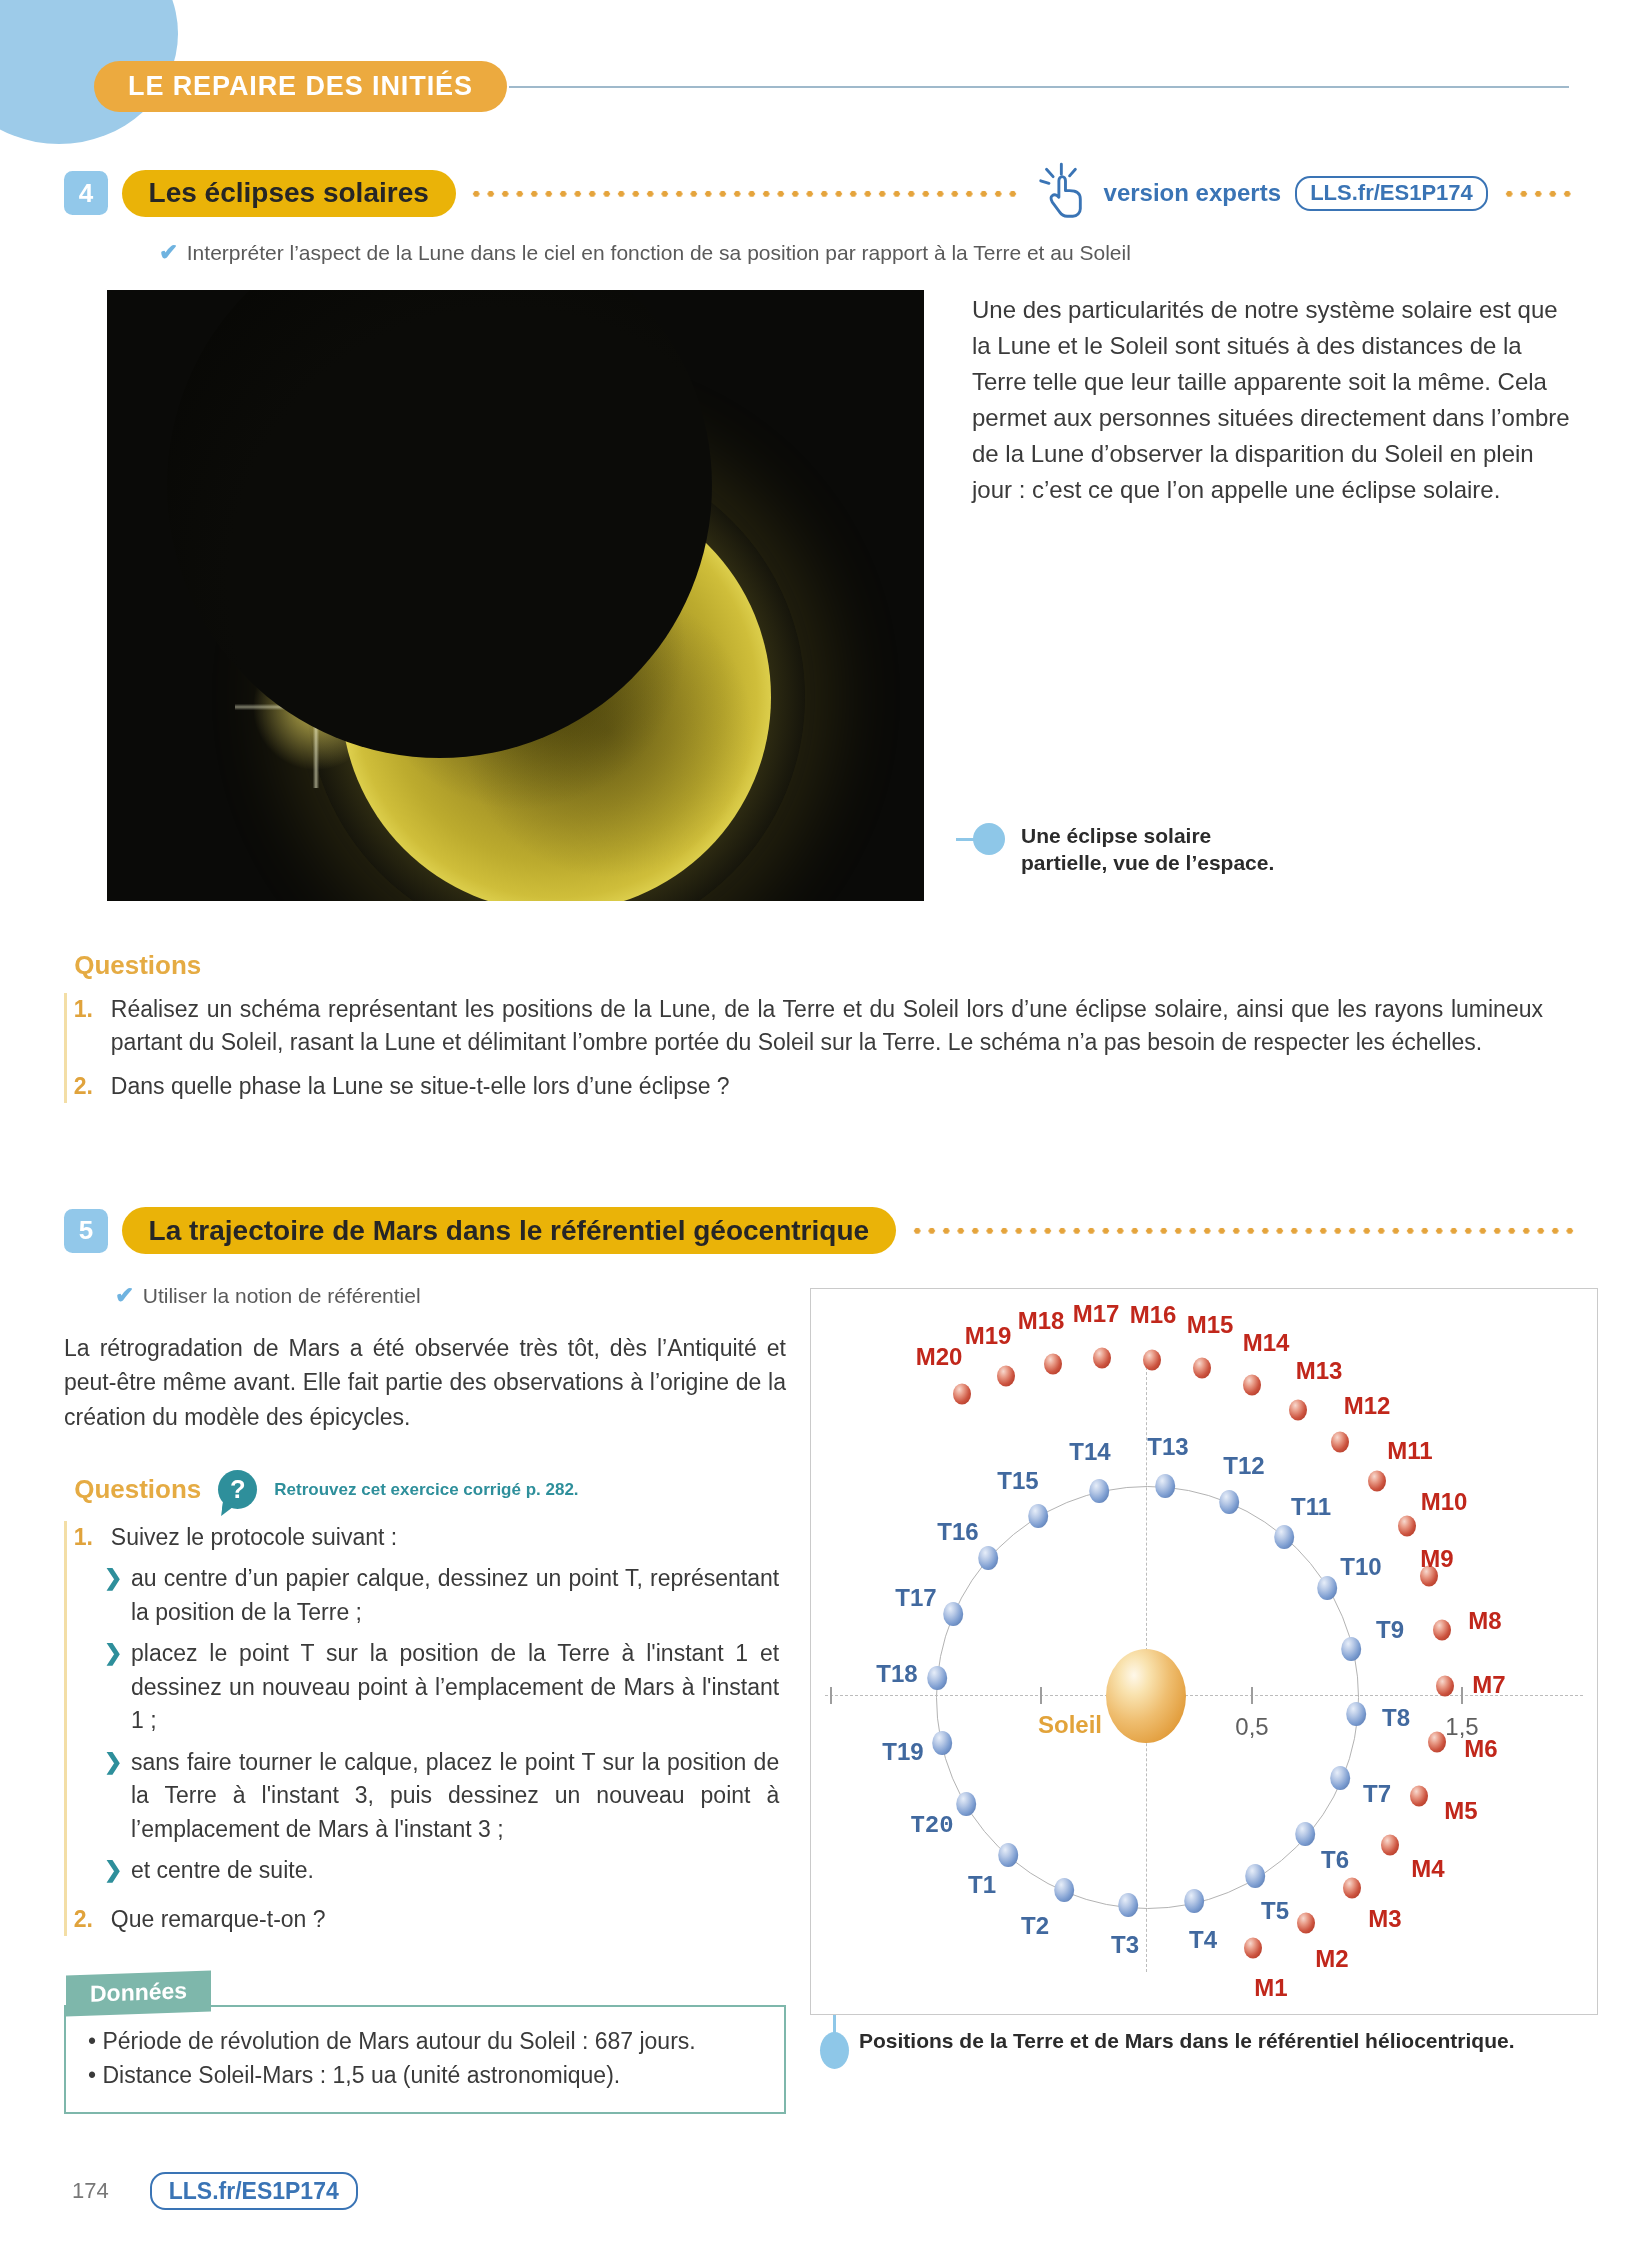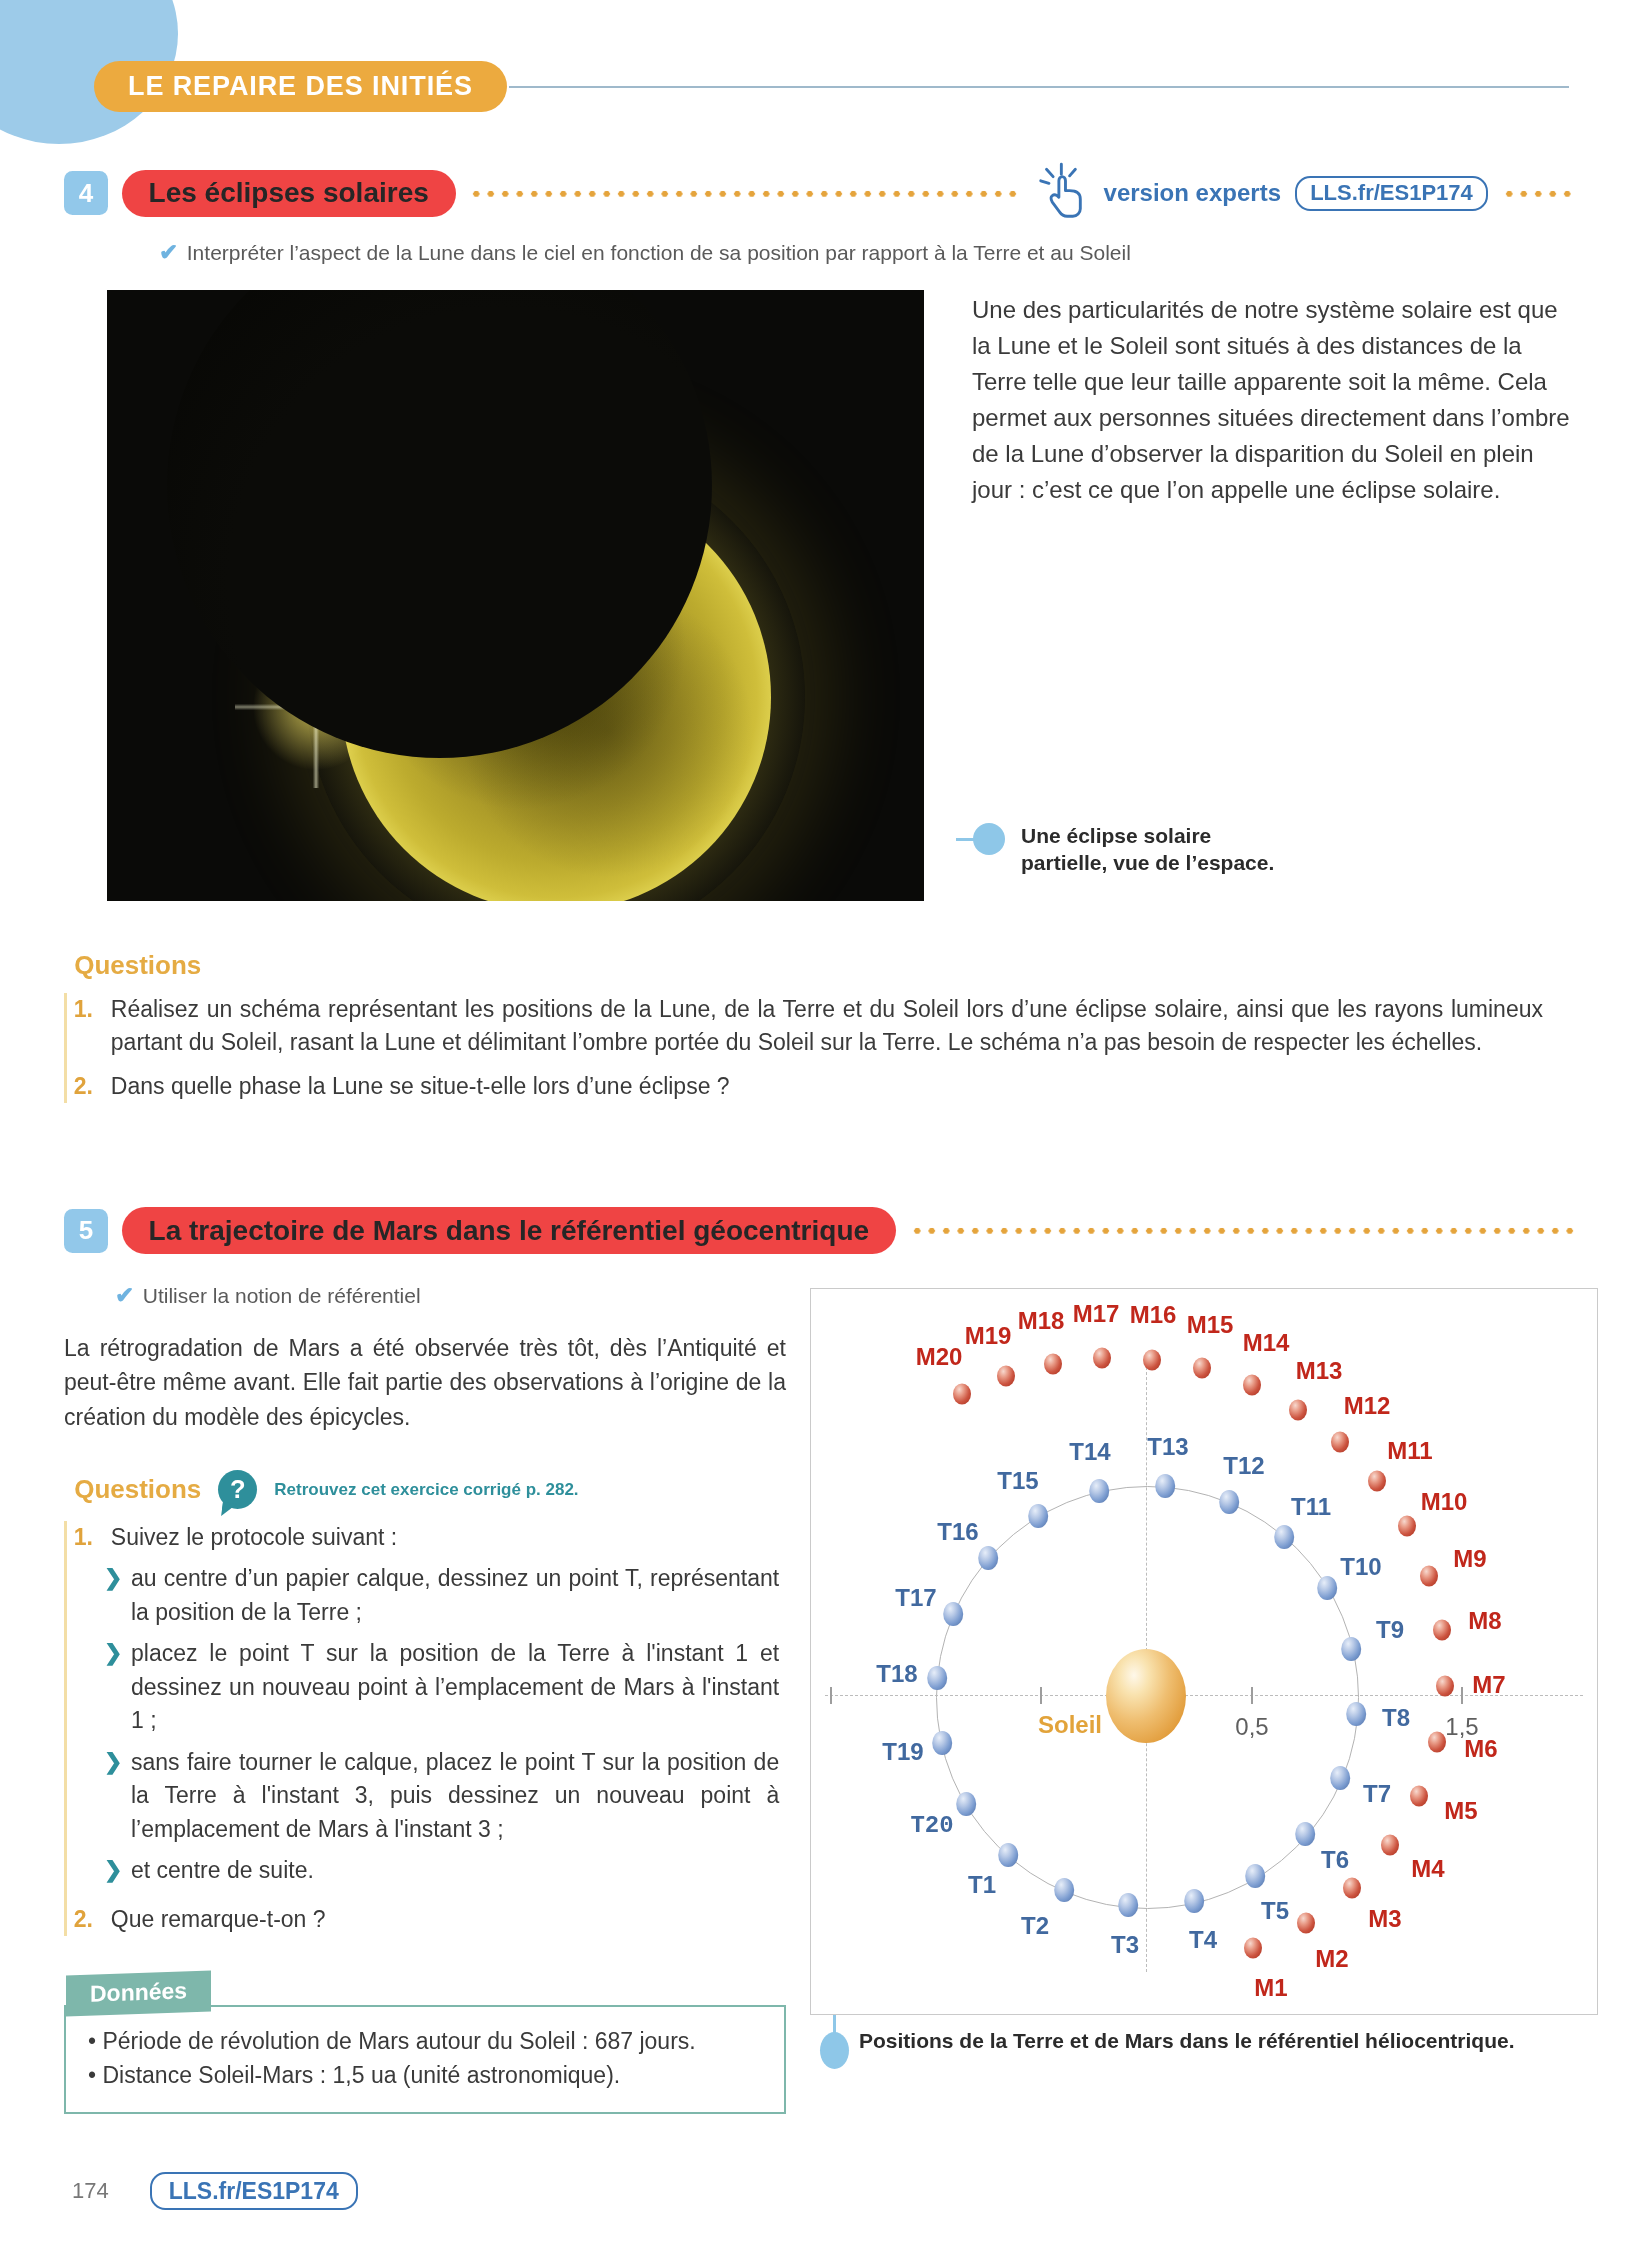--- a/index.html
+++ b/index.html
@@ -11,21 +11,21 @@
         background:#9dcbe9;z-index:0;}
   
   .band{position:relative;display:flex;align-items:center;margin:61px 0 0 30px;z-index:1;}
   .band-pill{background:#ecaa3f;color:#fff;font-weight:bold;font-size:27px;letter-spacing:0.9px;
         padding:10.2px 34px;border-radius:27px;white-space:nowrap;}
   .band-line{flex:1;height:1.7px;background:#9fb9cb;margin-left:1.7px;margin-right:8.5px;}
   
   .act-head{display:flex;align-items:center;gap:13.6px;margin-top:49px;position:relative;z-index:1;}
   .num-badge{flex:0 0 44px;width:44px;height:44px;background:#92c8ea;border-radius:8.5px;
         color:#fff;font-size:26px;font-weight:bold;display:flex;align-items:center;justify-content:center;}
-  .title-pill{background:#ef4444;border-radius:25.5px;padding:7.7px 27px;font-size:28px;font-weight:bold;
+  .title-pill{background:#eab308;border-radius:25.5px;padding:7.7px 27px;font-size:28px;font-weight:bold;
         color:#262626;white-space:nowrap;}
   .dots{height:7.7px;background-image:radial-gradient(circle,#e5a43c 2.9px,rgba(0,0,0,0) 3.3px);
         background-size:14.5px 7.7px;background-repeat:repeat-x;background-position:left center;}
   .dots.grow{flex:1;}
   .dots.tail{flex:0 0 75px;}
   .experts-label{color:#3a74b5;font-size:24px;font-weight:bold;white-space:nowrap;}
   .code-pill{border:2.6px solid #3a74b5;border-radius:15.3px;padding:2.6px 13.6px;color:#3a74b5;
         font-size:22px;font-weight:bold;white-space:nowrap;}
   .skill{margin:13.6px 0 0 95px;font-size:21px;color:#5a5a5a;}
   .check{color:#6fb3e0;font-size:23px;font-weight:bold;margin-right:8.5px;}
@@ -295,21 +295,21 @@
             <div class="lblM" style="left: 617px; top: 580px;">M4</div>
             <div class="ballM" style="left: 608px; top: 507px;"></div>
             <div class="lblM" style="left: 650px; top: 522px;">M5</div>
             <div class="ballM" style="left: 626px; top: 453px;"></div>
             <div class="lblM" style="left: 670px; top: 460px;">M6</div>
             <div class="ballM" style="left: 634px; top: 397px;"></div>
             <div class="lblM" style="left: 678px; top: 396px;">M7</div>
             <div class="ballM" style="left: 631px; top: 341px;"></div>
             <div class="lblM" style="left: 674px; top: 332px;">M8</div>
             <div class="ballM" style="left: 618px; top: 287px;"></div>
-            <div class="lblM" style="left: 659px; top: 270px; text-align: right;">M9</div>
+            <div class="lblM" style="left: 626px; top: 270px; text-align: right;">M9</div>
             <div class="ballM" style="left: 596px; top: 237px;"></div>
             <div class="lblM" style="left: 633px; top: 213px;">M10</div>
             <div class="ballM" style="left: 566px; top: 192px;"></div>
             <div class="lblM" style="left: 599px; top: 162px;">M11</div>
             <div class="ballM" style="left: 529px; top: 153px;"></div>
             <div class="lblM" style="left: 556px; top: 117px;">M12</div>
             <div class="ballM" style="left: 487px; top: 121px;"></div>
             <div class="lblM" style="left: 508px; top: 82px;">M13</div>
             <div class="ballM" style="left: 441px; top: 96px;"></div>
             <div class="lblM" style="left: 455px; top: 54px;">M14</div>

